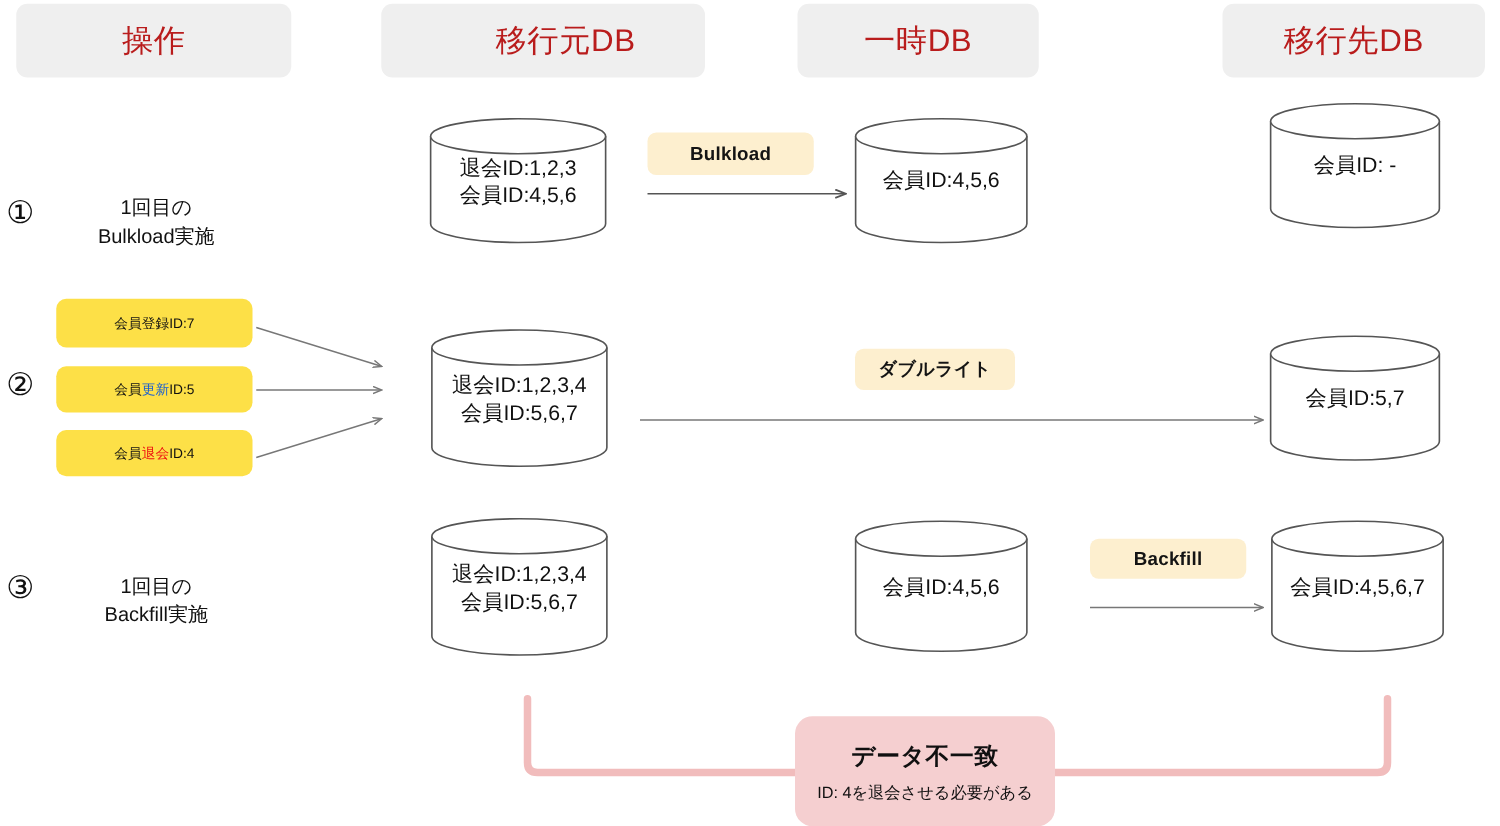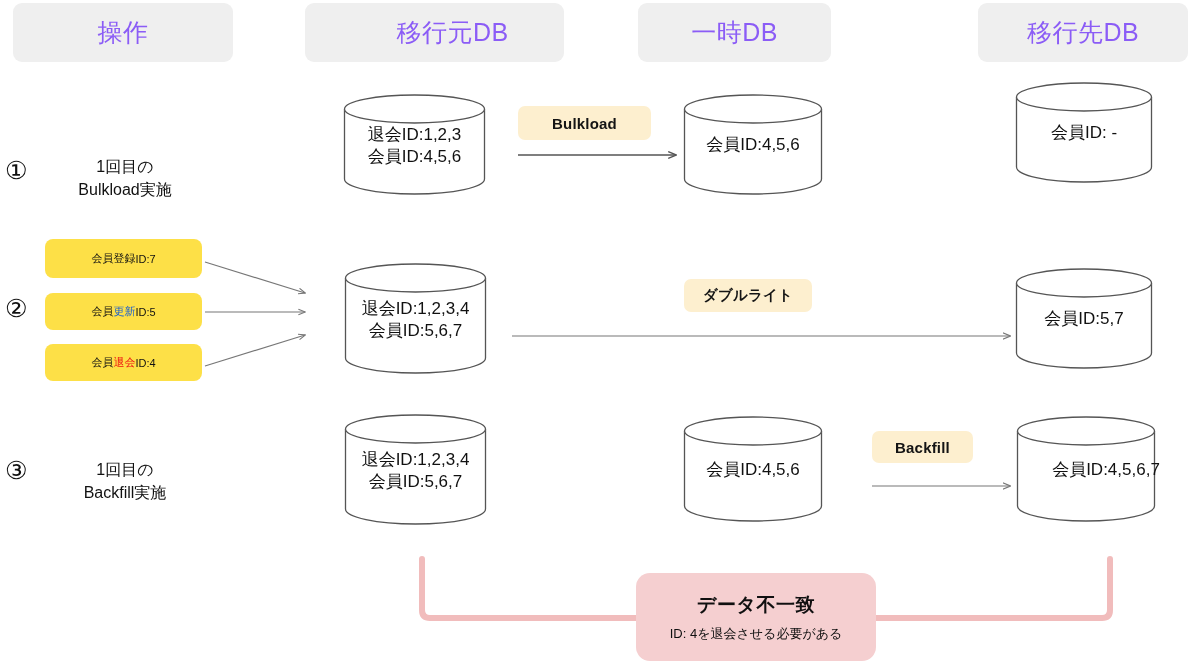--- a/index.html
+++ b/index.html
@@ -22,21 +22,21 @@
 
   
   .col-header {
     position: absolute;
     background: #efefef;
     border-radius: 9px;
     display: flex;
     align-items: center;
     justify-content: center;
     font-size: 25px;
-    color: #8b5cf6;
+    color: #b91c1c;
     letter-spacing: 0.5px;
   }
 
   
   .step-num {
     position: absolute;
     font-size: 25px;
     line-height: 1;
     color: #111;
   }
@@ -249,37 +249,37 @@
   <div class="cyl" style="left:683px; top:416px; width:140px; height:105px;">
     <svg viewBox="0 0 140 105" width="140" height="105">
       <path d="M1.5,15 L1.5,90 A68.5,15 0 0 0 138.5,90 L138.5,15" fill="#ffffff" stroke="#555" stroke-width="1.3"></path>
       <ellipse cx="70" cy="15" rx="68.5" ry="14" fill="#ffffff" stroke="#555" stroke-width="1.3"></ellipse>
     </svg>
     <div class="cyl-text">
       <span class="ln">会員ID:4,5,6</span>
     </div>
   </div>
 
-  <div class="cyl" style="left:1016px; top:416px; width:140px; height:105px;padding-left:40px;">
+  <div class="cyl" style="left:1016px; top:416px; width:140px; height:105px;">
     <svg viewBox="0 0 140 105" width="140" height="105">
       <path d="M1.5,15 L1.5,90 A68.5,15 0 0 0 138.5,90 L138.5,15" fill="#ffffff" stroke="#555" stroke-width="1.3"></path>
       <ellipse cx="70" cy="15" rx="68.5" ry="14" fill="#ffffff" stroke="#555" stroke-width="1.3"></ellipse>
     </svg>
     <div class="cyl-text">
       <span class="ln">会員ID:4,5,6,7</span>
     </div>
   </div>
 
   <div class="badge" style="left:518px; top:106px; width:133px; height:34px;">
     <span>Bulkload</span>
   </div>
   <div class="badge jp" style="left:684px; top:279px; width:128px; height:33px;">
     <span>ダブルライト</span>
   </div>
-  <div class="badge" style="left:872px; top:431px; width:101px; height:32px;">
+  <div class="badge" style="left:872px; top:431px; width:125px; height:32px;">
     <span>Backfill</span>
   </div>
 
   <svg class="arrow-layer" viewBox="0 0 1200 661">
     <defs>
       <marker id="ah" markerWidth="7" markerHeight="7" refX="6" refY="3.2" orient="auto">
         <path d="M0,0.6 L6.4,3.2 L0,5.8" fill="none" stroke="#555" stroke-width="1.1"></path>
       </marker>
       <marker id="ah-thin" markerWidth="7" markerHeight="7" refX="6" refY="3.2" orient="auto">
         <path d="M0,0.6 L6.4,3.2 L0,5.8" fill="none" stroke="#777" stroke-width="1"></path>
@@ -292,18 +292,18 @@
     <line x1="205" y1="312" x2="305" y2="312" stroke="#777" stroke-width="1.1" marker-end="url(#ah-thin)"></line>
     <line x1="205" y1="366" x2="305" y2="335" stroke="#777" stroke-width="1.1" marker-end="url(#ah-thin)"></line>
 
     <line x1="512" y1="336" x2="1010" y2="336" stroke="#777" stroke-width="1.2" marker-end="url(#ah-thin)"></line>
 
     <line x1="872" y1="486" x2="1010" y2="486" stroke="#777" stroke-width="1.2" marker-end="url(#ah-thin)"></line>
 
     <path d="M422,559 L422,610 Q422,618 430,618 L1102,618 Q1110,618 1110,610 L1110,559" fill="none" stroke="#f1bcbc" stroke-width="6" stroke-linecap="round"></path>
   </svg>
 
-  <div class="callout" style="left:636px; top:573px; width:240px; height:88px;">
+  <div class="callout" style="left:636px; top:573px; width:208px; height:88px;">
     <div class="callout-title">データ不一致</div>
     <div class="callout-sub">ID: 4を退会させる必要がある</div>
   </div>
 
 </div>
 
 </body></html>

